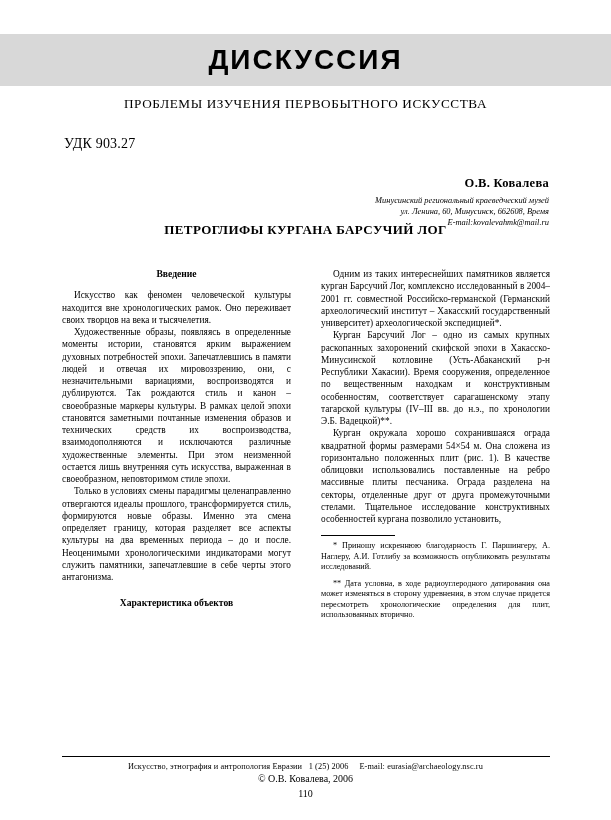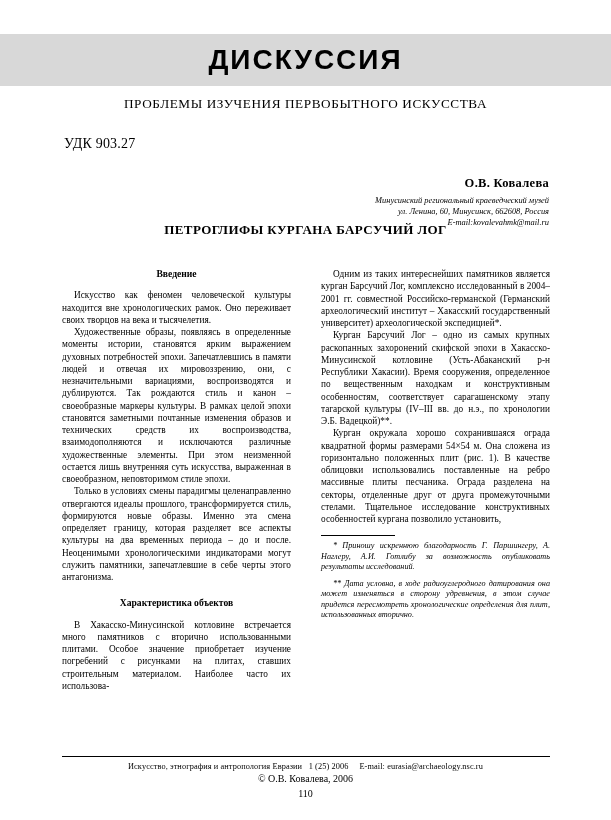--- a/index.html
+++ b/index.html
@@ -129,21 +129,20 @@
     height: 1px;
     background: #000;
     margin: 10px 0 5px 0;
   }
   .footnote {
     font-size: 8.2px;
     line-height: 10.5px;
     text-align: justify;
     text-indent: 12px;
     margin: 0 0 6px 0;
-    font-style: italic;
   }
   .footer {
     position: absolute;
     left: 0;
     top: 762px;
     width: 611px;
     text-align: center;
   }
   .footer-rule {
     position: absolute;
@@ -178,35 +177,34 @@
   <div class="banner"></div>
   <div class="banner-title">ДИСКУССИЯ</div>
 
   <div class="section-title">ПРОБЛЕМЫ ИЗУЧЕНИЯ ПЕРВОБЫТНОГО ИСКУССТВА</div>
 
   <div class="udk">УДК 903.27</div>
 
   <div class="author-block">
     <div class="author-name">О.В. Ковалева</div>
     <div class="author-aff">Минусинский региональный краеведческий музей</div>
-    <div class="author-aff">ул. Ленина, 60, Минусинск, 662608, Россия</div>
+    <div class="author-aff">ул. Ленина, 60, Минусинск, 662608, Время</div>
     <div class="author-aff">E-mail:kovalevahmk@mail.ru</div>
   </div>
 
   <div class="paper-title">ПЕТРОГЛИФЫ КУРГАНА БАРСУЧИЙ ЛОГ</div>
 
   <div class="columns">
 
     <div class="col left">
       <div class="subhead">Введение</div>
       <p class="para first">Искусство как феномен человеческой культуры находится вне хронологических рамок. Оно переживает своих творцов на века и тысячелетия.</p>
       <p class="para">Художественные образы, появляясь в определенные моменты истории, становятся ярким выражением духовных потребностей эпохи. Запечатлевшись в памяти людей и отвечая их мировоззрению, они, с незначительными вариациями, воспроизводятся и дублируются. Так рождаются стиль и канон – своеобразные маркеры культуры. В рамках целой эпохи становятся заметными почтанные изменения образов и технических средств их воспроизводства, взаимодополняются и исключаются различные художественные элементы. При этом неизменной остается лишь внутренняя суть искусства, выраженная в своеобразном, неповторимом стиле эпохи.</p>
       <p class="para">Только в условиях смены парадигмы целенаправленно отвергаются идеалы прошлого, трансформируется стиль, формируются новые образы. Именно эта смена определяет границу, которая разделяет все аспекты культуры на два временных периода – до и после. Неоценимыми хронологическими индикаторами могут служить памятники, запечатлевшие в себе черты этого антагонизма.</p>
       <div class="subhead spaced">Характеристика объектов</div>
-      <p class="para">В Хакасско-Минусинской котловине встречается много памятников с вторично использованными плитами. Особое значение приобретает изучение погребений с рисунками на плитах, ставших строительным материалом. Наиболее часто их использова-</p>
     </div>
 
     <div class="col right">
       <p class="para">Одним из таких интереснейших памятников является курган Барсучий Лог, комплексно исследованный в 2004–2001 гг. совместной Российско-германской (Германский археологический институт – Хакасский государственный университет) археологической экспедицией*.</p>
       <p class="para">Курган Барсучий Лог – одно из самых крупных раскопанных захоронений скифской эпохи в Хакасско-Минусинской котловине (Усть-Абаканский р-н Республики Хакасии). Время сооружения, определенное по вещественным находкам и конструктивным особенностям, соответствует сарагашенскому этапу тагарской культуры (IV–III вв. до н.э., по хронологии Э.Б. Вадецкой)**.</p>
       <p class="para">Курган окружала хорошо сохранившаяся ограда квадратной формы размерами 54×54 м. Она сложена из горизонтально положенных плит (рис. 1). В качестве облицовки использовались поставленные на ребро массивные плиты песчаника. Ограда разделена на секторы, отделенные друг от друга промежуточными стелами. Тщательное исследование конструктивных особенностей кургана позволило установить,</p>
       <div class="footnote-rule"></div>
       <p class="footnote">* Приношу искреннюю благодарность Г. Паршингеру, А. Наглеру, А.И. Готлибу за возможность опубликовать результаты исследований.</p>
       <p class="footnote">** Дата условна, в ходе радиоуглеродного датирования она может изменяться в сторону удревнения, в этом случае придется пересмотреть хронологические определения для плит, использованных вторично.</p>
     </div>

